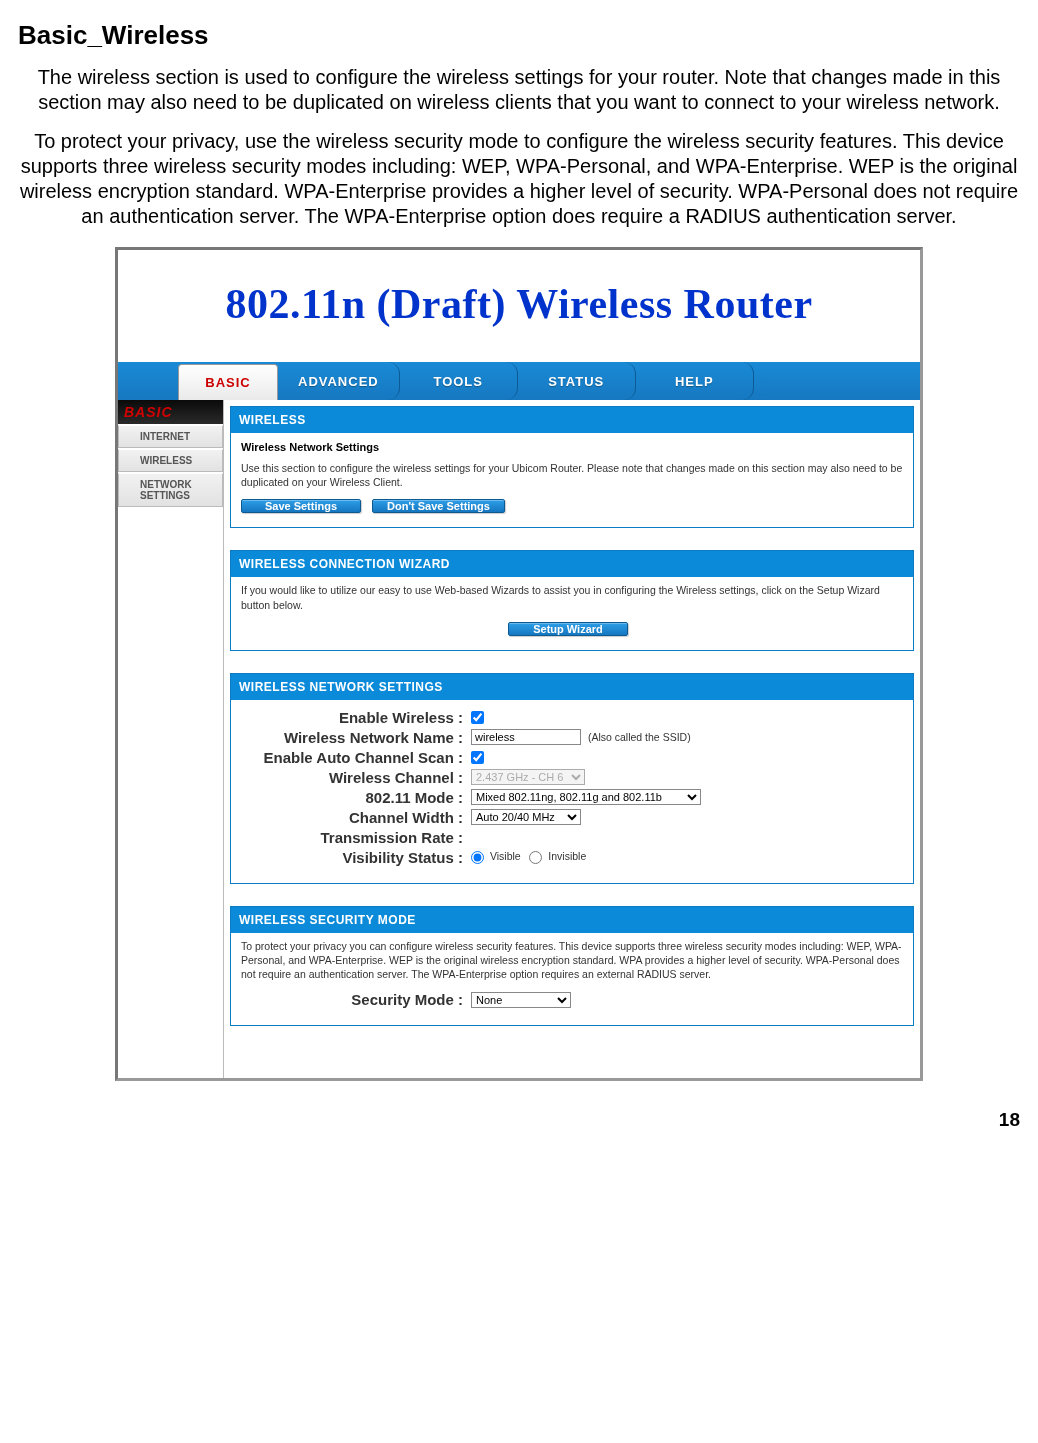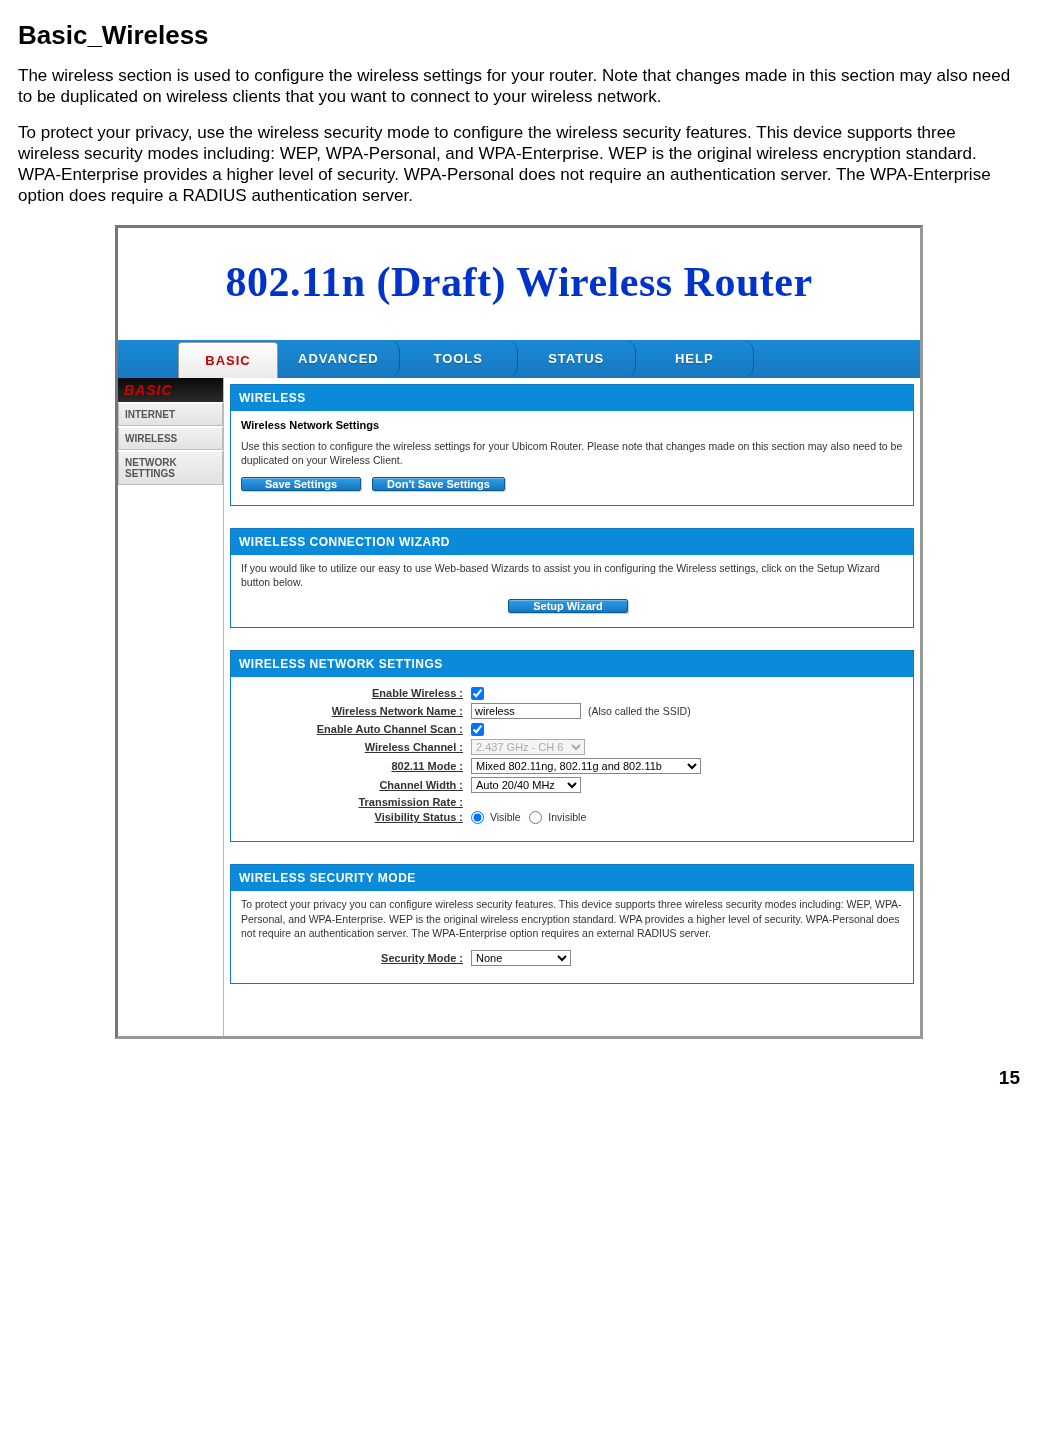--- a/index.html
+++ b/index.html
@@ -5,21 +5,21 @@
   * { box-sizing: border-box; margin: 0; padding: 0; }
   body {
     font-family: Arial, Helvetica, sans-serif;
     background: #fff;
     width: 1038px;
     margin: 0 auto;
     padding: 20px 18px;
     color: #000;
   }
   h1.doc-title { font-size: 26px; font-weight: bold; margin-bottom: 14px; }
-  p.doc-intro { font-size: 17px; line-height: 1.25; margin-bottom: 14px; }
+  p.doc-intro { font-size: 20px; line-height: 1.25; margin-bottom: 14px; text-align: center; }
   .page-num { text-align: right; font-weight: bold; font-size: 19px; margin-top: 28px; }
 
   
   .router-frame {
     width: 808px;
     margin: 18px auto 8px;
     border: 3px solid #999;
     border-top-color: #777;
     border-left-color: #777;
     background: #fff;
@@ -95,21 +95,21 @@
     letter-spacing: 1px;
   }
   .side-link {
     display: block;
     background: linear-gradient(#f2f2f2, #e2e2e2);
     border: 1px solid #bbb;
     border-top-color: #fff;
     color: #555;
     font-size: 10px;
     font-weight: bold;
-    padding: 5px 6px;
+    padding: 5px 21px;
     margin: 1px 0 0 0;
     cursor: pointer;
   }
 
   
   .content { flex: 1; padding: 6px 6px 30px 6px; }
   .panel { border: 1px solid #0a7bc4; margin-bottom: 22px; background: #fff; }
   .panel-title {
     background: #0a8ad8;
     color: #fff;
@@ -138,21 +138,21 @@
     margin-right: 8px;
     text-align: center;
     cursor: pointer;
     box-shadow: inset 0 1px 0 rgba(255,255,255,0.3), 1px 1px 1px rgba(0,0,0,0.2);
     min-width: 120px;
   }
   .btn-row-center { text-align: center; }
 
   
   .form-row { display: flex; align-items: center; margin: 3px 0; }
-  .form-label { width: 230px; text-align: right; font-weight: bold; font-size: 11px; padding-right: 8px; text-decoration: underline; }
+  .form-label { width: 230px; text-align: right; font-weight: bold; font-size: 15px; padding-right: 8px; }
   .form-field { flex: 1; font-size: 10.5px; }
   .form-field input[type=text] {
     border: 1px solid #888;
     font-size: 11px;
     padding: 1px 3px;
     width: 110px;
     font-family: inherit;
   }
   .form-field select {
     border: 1px solid #888;
@@ -300,13 +300,13 @@
               </select>
             </div>
           </div>
         </div>
       </div>
 
     </div>
   </div>
 </div>
 
-<div class="page-num">15</div>
+<div class="page-num">18</div>
 
 </body></html>

